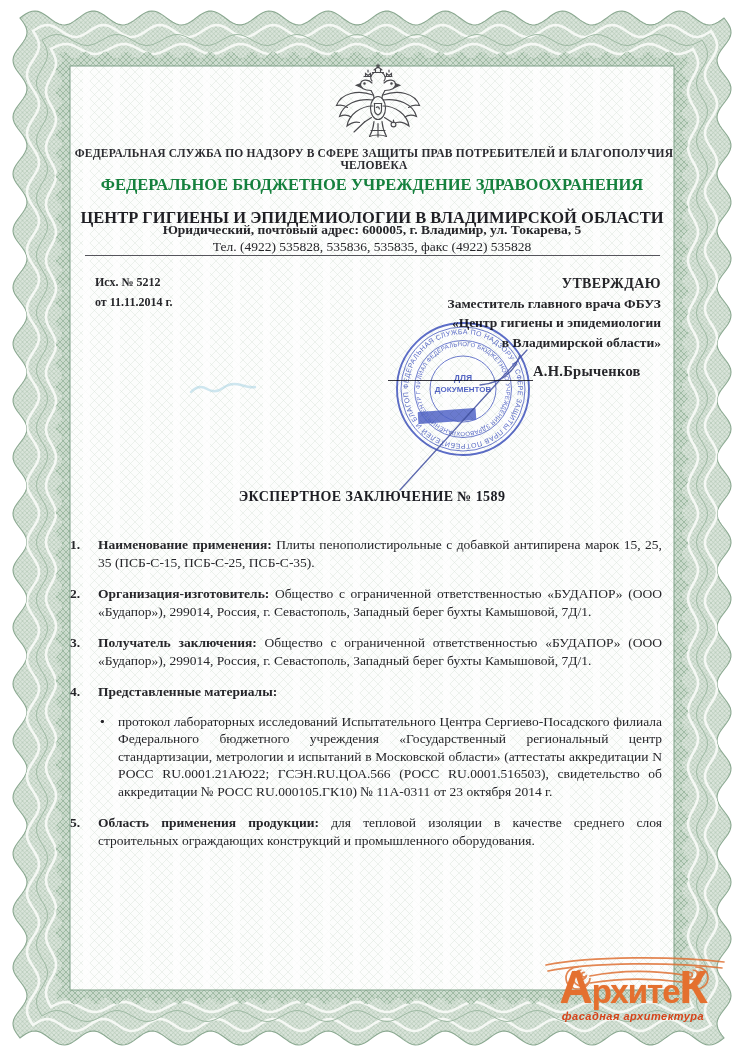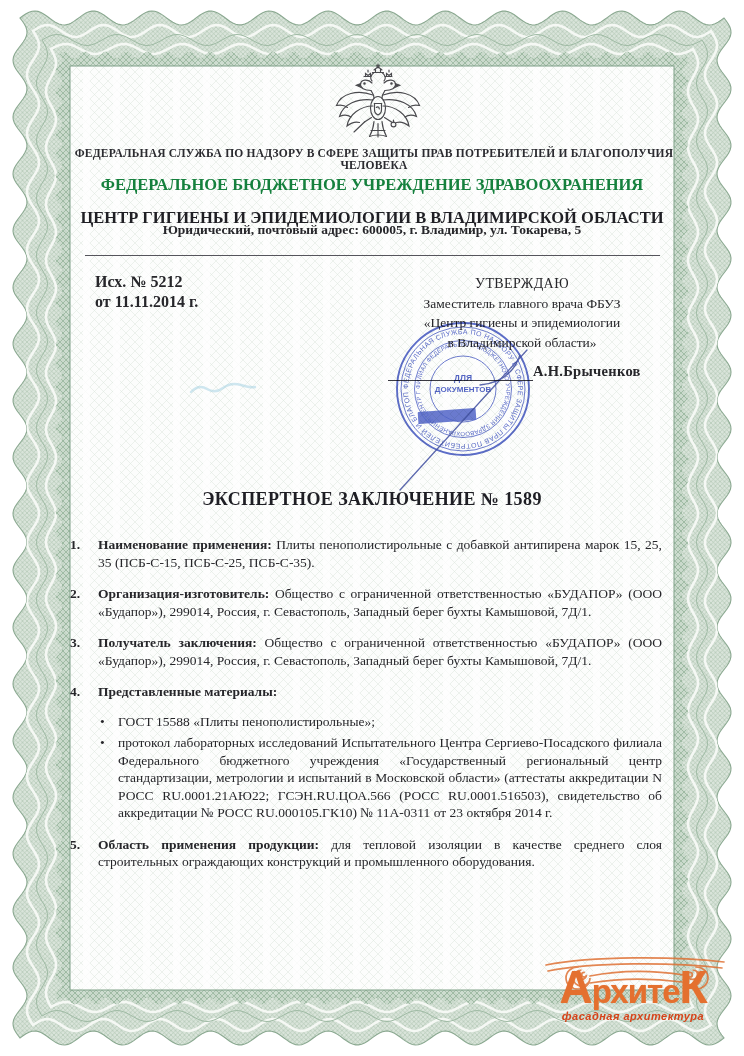--- a/index.html
+++ b/index.html
@@ -9,26 +9,26 @@
   }
   svg.layer{position:absolute;left:0;top:0;}
   .txt{position:absolute; z-index:3;}
   .center{text-align:center;}
   .agency{left:72px; right:68px; top:147px; font-size:11.5px; font-weight:bold; letter-spacing:.2px; color:#2b2b30;}
   .org1{left:70px; right:70px; top:175px; font-size:16.5px; font-weight:bold; color:#15803d;}
   .org2{left:70px; right:70px; top:197px; font-size:16.5px; font-weight:bold; color:#1f1f24;margin-top:11px;}
   .addr{left:70px; right:70px; top:222px; font-size:13.5px;font-weight:bold;}
   .tel{left:70px; right:70px; top:239px; font-size:13.5px;}
   .hr{position:absolute; left:85px; right:84px; top:255px; border-top:1.6px solid #55555c; z-index:3;}
-  .outgoing{left:95px; top:272px; font-size:16px; font-weight:bold; line-height:20px;}
-  .approval{left:383px; top:274px; width:278px; font-size:13.5px; font-weight:normal; line-height:19.5px; text-align:center;}
+  .outgoing{left:95px; top:272px; font-size:12px; font-weight:bold; line-height:20px;}
+  .approval{left:383px; top:274px; width:278px; font-size:13.5px; font-weight:bold; line-height:19.5px; text-align:right;}
   .approval .h{font-size:14px; letter-spacing:.4px;}
   .signer{left:533px; top:363px; font-size:14.5px; font-weight:bold; letter-spacing:.3px;}
   .sig-line{position:absolute; left:388px; top:380px; width:145px; border-top:1.4px solid #3a3a42; z-index:3;}
-  .doc-title{left:70px; right:70px; top:489px; font-size:18px; font-weight:bold; letter-spacing:.4px; color:#1e1e24;}
+  .doc-title{left:70px; right:70px; top:489px; font-size:14px; font-weight:bold; letter-spacing:.4px; color:#1e1e24;}
   .items{position:absolute; left:70px; right:82px; top:536px; font-size:13.5px; line-height:17.5px; z-index:3;}
   .item{position:relative; padding-left:28px; margin-bottom:14px;}
   .item .num{position:absolute; left:0; top:0; font-weight:bold;}
   .item .body{text-align:justify;}
   .item .lbl{font-weight:bold;}
   ul.mats{list-style:none; margin:12px 0 0 0; padding:0;}
   ul.mats li{position:relative; padding-left:20px; margin-bottom:4px; text-align:justify;}
   ul.mats .blt{position:absolute; left:2px; top:0;}
   .squiggle{position:absolute; left:188px; top:380px; z-index:2;}
   .stamp-svg{position:absolute; left:370px; top:310px; z-index:4; mix-blend-mode:multiply; opacity:.92;}
@@ -108,20 +108,21 @@
         <path d="M63.5,60.1 v-2"></path>
       <path d="M44,59.5 C43.5,65.5 42,70 39.5,74.5 M48,61.5 V75 M52,59.5 C52.5,65.5 54,70 56.5,74.5"></path>
       <path d="M39.5,74.5 C44,72.5 52,72.5 56.5,74.5 M41,68.5 h14"></path>
     </g>
   </svg>
 
   <div class="txt agency center">ФЕДЕРАЛЬНАЯ СЛУЖБА ПО НАДЗОРУ В СФЕРЕ ЗАЩИТЫ ПРАВ ПОТРЕБИТЕЛЕЙ И БЛАГОПОЛУЧИЯ ЧЕЛОВЕКА</div>
   <div class="txt org1 center">ФЕДЕРАЛЬНОЕ БЮДЖЕТНОЕ УЧРЕЖДЕНИЕ ЗДРАВООХРАНЕНИЯ</div>
   <div class="txt org2 center">ЦЕНТР ГИГИЕНЫ И ЭПИДЕМИОЛОГИИ В ВЛАДИМИРСКОЙ ОБЛАСТИ</div>
   <div class="txt addr center">Юридический, почтовый адрес: 600005, г. Владимир, ул. Токарева, 5</div>
+  <div class="txt tel center">Тел. (4922) 535828, 535836, 535835, факс (4922) 535828</div>
   <div class="hr"></div>
 
   <div class="txt outgoing">
     <div>Исх. № 5212</div>
     <div>от 11.11.2014 г.</div>
   </div>
   <div class="txt approval">
     <div class="h">УТВЕРЖДАЮ</div>
     <div>Заместитель главного врача ФБУЗ</div>
     <div>«Центр гигиены и эпидемиологии</div>
@@ -173,21 +174,21 @@
     </div>
     <div class="item">
       <span class="num">3.</span>
       <div class="body"><span class="lbl">Получатель заключения:</span><span> Общество с ограниченной ответственностью «БУДАПОР» (ООО «Будапор»), 299014, Россия, г. Севастополь, Западный берег бухты Камышовой, 7Д/1.</span></div>
     </div>
     <div class="item">
       <span class="num">4.</span>
       <div class="body">
         <span class="lbl">Представленные материалы:</span>
         <ul class="mats">
-          <li><span class="blt">•</span><span>ГОСТ 15588 «Плиты пенополистирольные»;</span></li>
+          <li><span class="blt">•</span></li>
           <li><span class="blt">•</span><span>протокол лабораторных исследований Испытательного Центра Сергиево-Посадского филиала Федерального бюджетного учреждения «Государственный региональный центр стандартизации, метрологии и испытаний в Московской области» (аттестаты аккредитации N РОСС RU.0001.21АЮ22; ГСЭН.RU.ЦОА.566 (РОСС RU.0001.516503), свидетельство об аккредитации № РОСС RU.000105.ГК10) № 11А-0311 от 23 октября 2014 г.</span></li>
         </ul>
       </div>
     </div>
     <div class="item">
       <span class="num">5.</span>
       <div class="body"><span class="lbl">Область применения продукции:</span><span> для тепловой изоляции в качестве среднего слоя строительных ограждающих конструкций и промышленного оборудования.</span></div>
     </div>
   </div>
 

